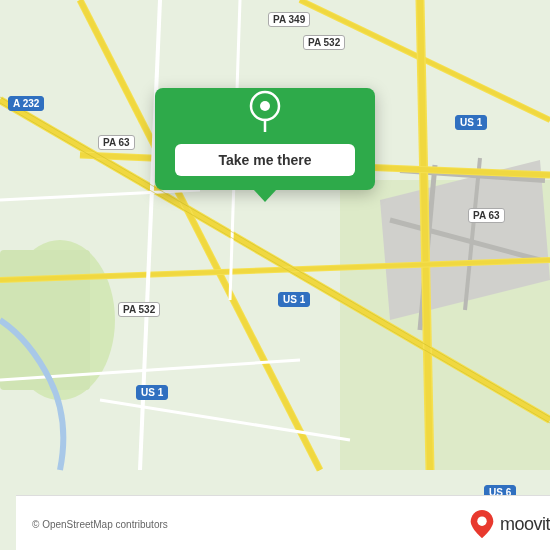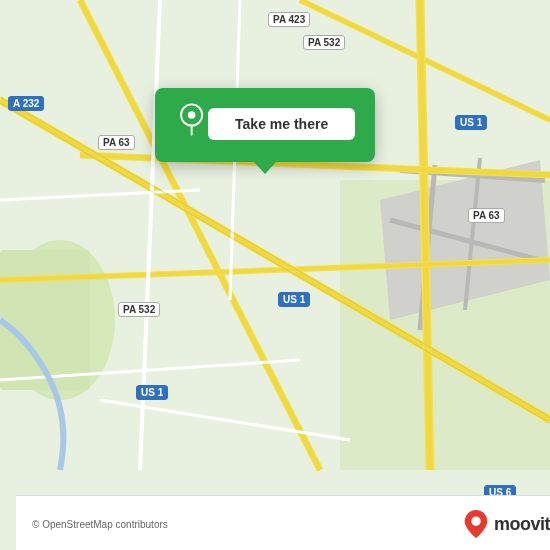--- a/index.html
+++ b/index.html
@@ -22,23 +22,23 @@
 
     
     #popup-card {
       position: absolute;
       left: 155px;
       top: 88px;
       width: 220px;
       background: #2eaa4a;
       border-radius: 8px;
       display: flex;
-      flex-direction: row;
+      flex-direction: column;
       align-items: center;
-      padding: 8px 20px 14px 20px;
+      padding: 0 20px 14px 20px;
       box-shadow: 0 4px 16px rgba(0,0,0,0.25);
       z-index: 10;
     }
 
     #popup-card::after {
       content: '';
       position: absolute;
       bottom: -12px;
       left: 50%;
       transform: translateX(-50%);
@@ -121,21 +121,21 @@
       gap: 4px;
     }
 
     .moovit-pin {
       width: 28px;
       height: 32px;
     }
 
     .moovit-text {
       font-size: 18px;
-      font-weight: bold;
+      font-weight: normal;
       color: #333;
       letter-spacing: -0.5px;
     }
 
     .bottom-left {
       display: flex;
       flex-direction: column;
     }
   </style>
 </head>
@@ -183,21 +183,21 @@
     <line x1="0" y1="380" x2="300" y2="360" stroke="#ffffff" stroke-width="3"></line>
     <line x1="100" y1="400" x2="350" y2="440" stroke="#ffffff" stroke-width="3"></line>
 
     <path d="M 0,320 Q 30,340 50,380 Q 70,420 60,470" stroke="#a8c8e8" stroke-width="6" fill="none"></path>
 
     <line x1="0" y1="97" x2="550" y2="417" stroke="#c8b820" stroke-width="1" opacity="0.5"></line>
     <line x1="0" y1="103" x2="550" y2="423" stroke="#c8b820" stroke-width="1" opacity="0.5"></line>
   </svg>
 
   <div class="road-label" style="top:12px;left:268px;">
-    <span>PA 423</span>
+    <span>PA 349</span>
   </div>
   <div class="road-label road-label-blue" style="top:96px;left:8px;">
     <span>A 232</span>
   </div>
   <div class="road-label" style="top:135px;left:98px;">
     <span>PA 63</span>
   </div>
   <div class="road-label road-label-blue" style="top:115px;left:455px;">
     <span>US 1</span>
   </div>

